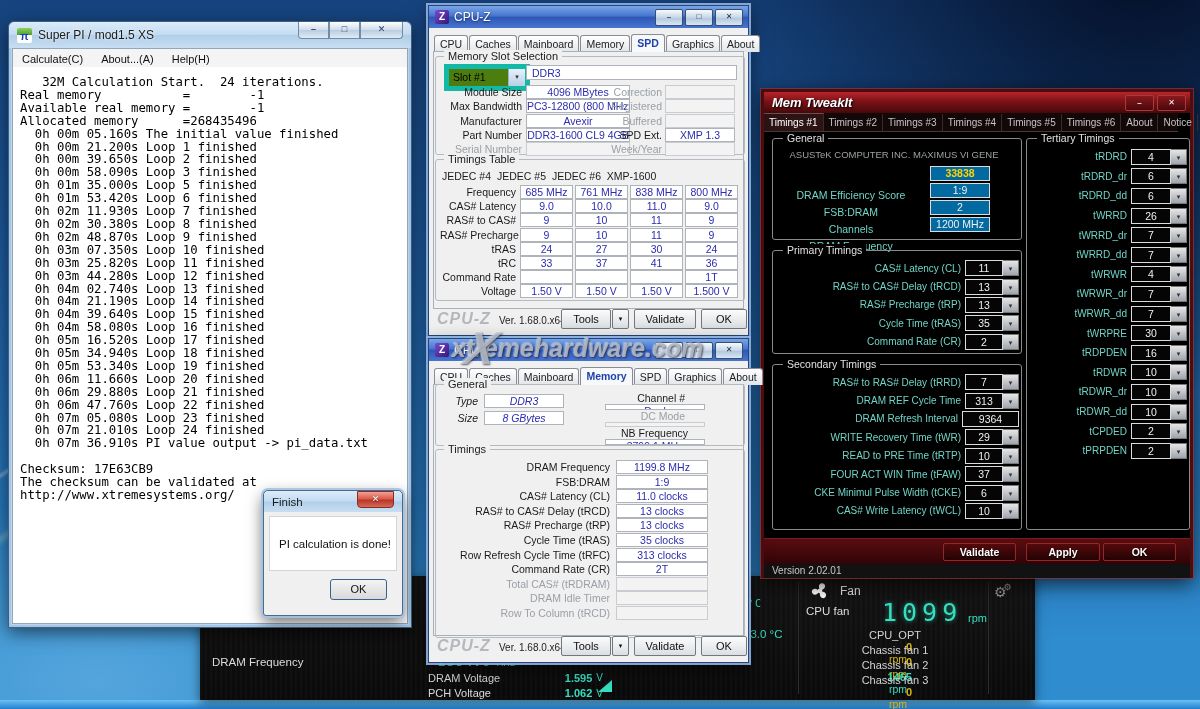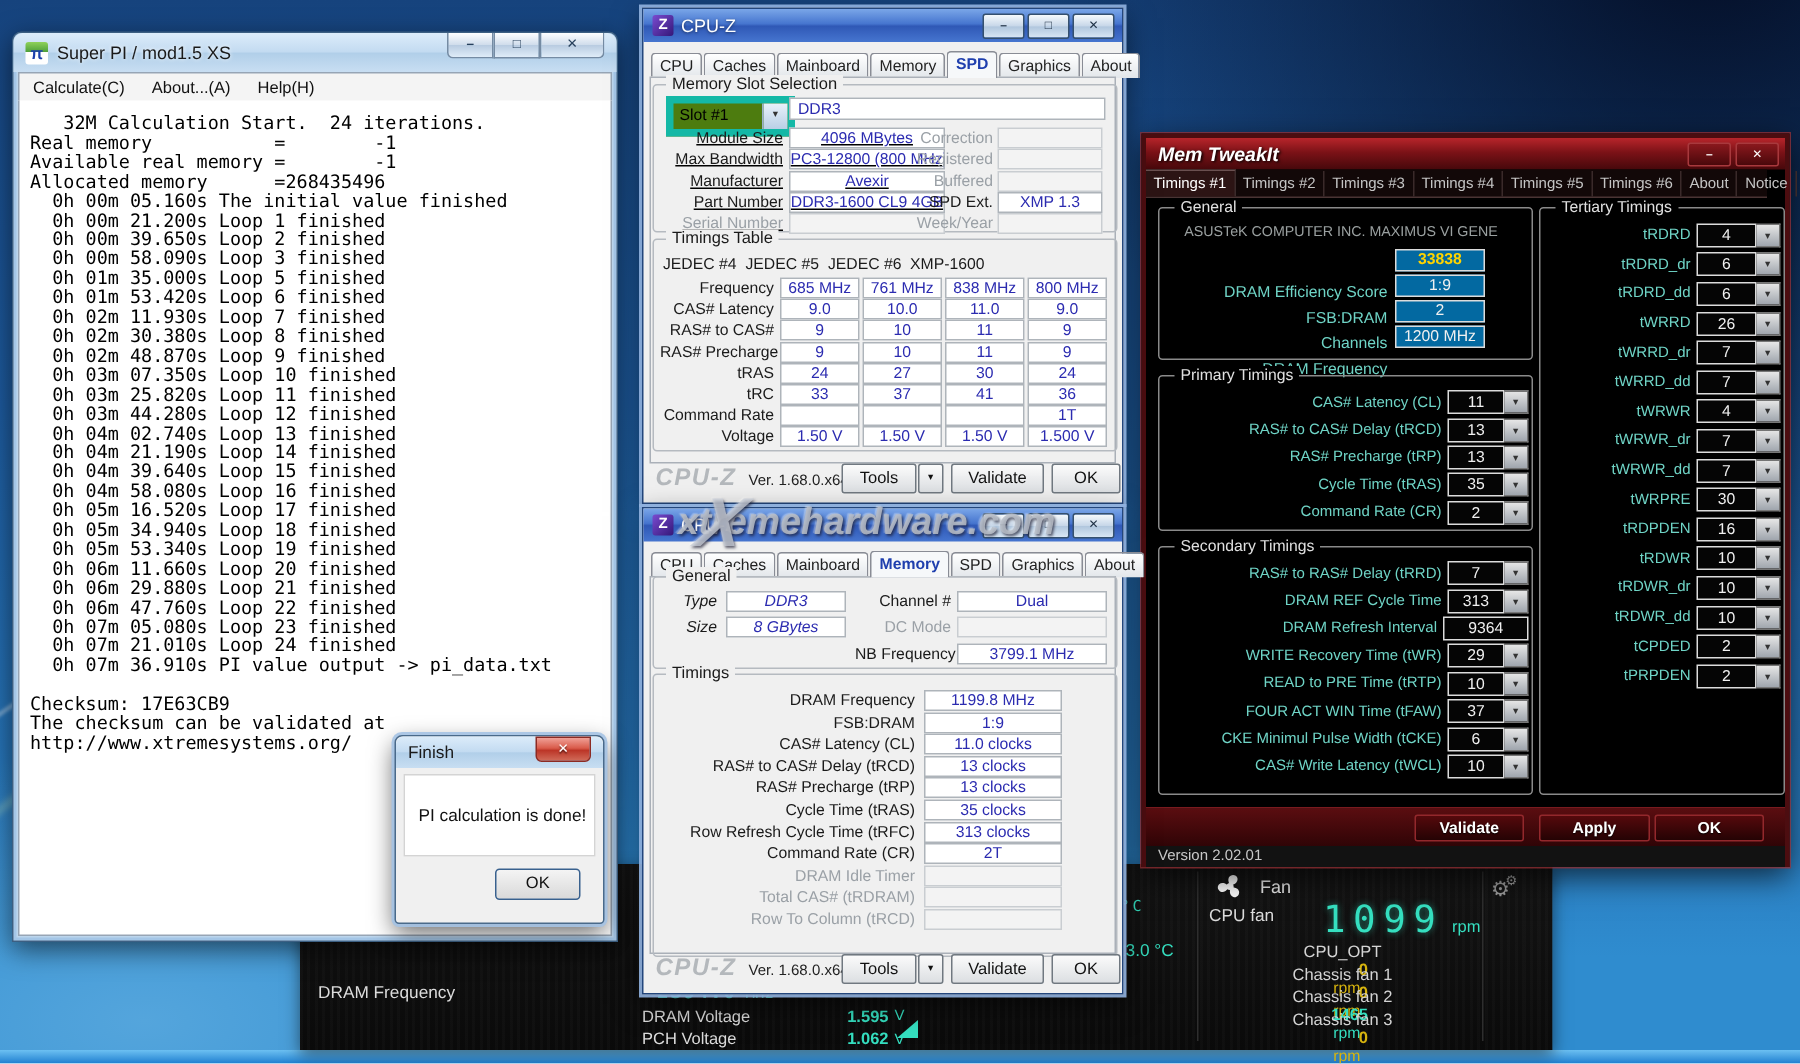--- a/index.html
+++ b/index.html
@@ -75,21 +75,21 @@
   .frow.dis .flabel{color:#9aa0a6;}
   .frow.dis .vbox{background:#f3f3f3;border-color:#c9cdd1;}
 
   
   .spd-slot-grp{left:6px;top:50px;width:308px;height:97px;}
   .slot-select{position:absolute;left:8px;top:7px;width:76px;height:17px;background:#4d7c0f;border:5px solid #14b8a6;display:flex;}
   .slot-select .sel-txt{flex:1;font-size:10.5px;padding:2px 0 0 4px;color:#000;}
   .slot-drop{width:16px;background:linear-gradient(180deg,#e8f1fa,#b9cfe6);border-left:1px solid #9ab2cc;color:#333;font-size:7px;text-align:center;line-height:16px;}
   .drop-arrow::after{content:"\25BE";}
   .slot-type{position:absolute;left:90px;top:8px;width:211px;height:15px;text-align:left;padding-left:5px;line-height:14px;font-size:10.5px;}
-  .spd-left{position:absolute;left:8px;top:28px;width:186px;text-decoration:underline;}
+  .spd-left{position:absolute;left:8px;top:28px;width:186px;}
   .spd-left .flabel{width:78px;margin-right:4px;}
   .spd-left .vbox{width:104px;}
   .spd-right{position:absolute;left:160px;top:28px;width:142px;}
   .spd-right .flabel{width:66px;margin-right:3px;}
   .spd-right .vbox{width:70px;}
   .spd-tt-grp{left:6px;top:153px;width:308px;height:140px;}
   .tt{position:absolute;left:4px;top:10px;width:300px;}
   .tt-head{display:flex;height:15px;}
   .tt-col{width:53px;margin-right:2px;font-size:10.5px;color:#1a1a1a;text-align:center;white-space:nowrap;}
   .tt-row{display:flex;align-items:center;height:14.2px;}
@@ -107,21 +107,21 @@
   .fb-validate{left:201px;width:62px;}
   .fb-ok{left:268px;width:46px;}
 
   
   .mem-gen-grp{left:6px;top:45px;width:308px;height:60px;}
   .gen-left{position:absolute;left:8px;top:7px;width:128px;font-style:italic;}
   .gen-left .frow{height:17.6px;}
   .gen-left .flabel{width:34px;margin-right:6px;}
   .gen-left .vbox{width:80px;}
   .gen-right{position:absolute;left:134px;top:7px;width:170px;}
-  .gen-right .frow{height:17.6px;}
+  .gen-right .frow{height:17.6px;flex-direction:column;}
   .gen-right .flabel{width:64px;margin-right:4px;}
   .gen-right .vbox{width:100px;}
   .mem-tim-grp{left:6px;top:110px;width:308px;height:187px;}
   .mem-timings{position:absolute;left:4px;top:10px;width:300px;}
   .mem-timings .frow{height:14.55px;}
   .mem-timings .flabel{width:170px;margin-right:6px;font-size:10.5px;}
   .mem-timings .vbox{width:92px;}
 
   
   .watermark{position:absolute;left:452px;top:334px;z-index:6;pointer-events:none;
@@ -141,21 +141,21 @@
     background:linear-gradient(180deg,#8a181d,#4a080b);color:#fff;font-size:8px;text-align:center;line-height:13px;}
   .mt-tabs{position:absolute;left:0;right:12px;top:21px;height:18px;background:#120808;border-bottom:1px solid #4a3434;display:flex;align-items:flex-end;}
   .mtab{padding:3px 5px;font-size:10px;color:#c4c4c4;border-right:1px solid #3a2a2a;white-space:nowrap;}
   .mtab.sel{background:#2c1414;color:#fff;border-top:1px solid #6a5050;}
   .mt-grp{position:absolute;border:1px solid #8a8a8a;border-radius:3px;}
   .mt-legend{position:absolute;left:10px;top:-7px;background:#000;padding:0 4px;font-size:10.5px;color:#e0e0e0;white-space:nowrap;}
   .mt-general{left:8px;top:46px;width:248px;height:100px;}
   .mt-board{position:absolute;left:0;right:6px;top:10px;font-size:9.5px;color:#9aa0a0;text-align:center;white-space:nowrap;}
   .mtg-rows{position:absolute;left:4px;top:26px;width:240px;}
   .mtg-row{display:flex;align-items:center;height:17px;}
-  .mtg-label{width:148px;margin-right:5px;font-size:10.5px;color:#6fd4c6;text-align:right;white-space:nowrap;margin-top:42px;}
+  .mtg-label{width:148px;margin-right:5px;font-size:10.5px;color:#6fd4c6;text-align:center;white-space:nowrap;margin-top:42px;}
   .mtg-val{box-sizing:border-box;width:60px;height:15px;background:#0369a1;border:1px solid #dcdcdc;
     color:#f0f0f0;font-size:10.5px;text-align:center;line-height:13px;}
   .mtg-val.score{color:#ffd400;font-weight:bold;}
   .mt-primary{left:8px;top:158px;width:248px;height:102px;}
   .mt-secondary{left:8px;top:272px;width:248px;height:164px;}
   .mt-tertiary{left:262px;top:46px;width:162px;height:390px;}
   .mtt-rows{position:absolute;left:2px;top:8px;right:2px;}
   .mtt-row{display:flex;align-items:center;height:18.4px;}
   .mt-primary .mtt-label,.mt-secondary .mtt-label{width:158px;}
   .mtt-label{margin-right:4px;font-size:10px;color:#6fd4c6;text-align:right;white-space:nowrap;flex:1;}
@@ -634,26 +634,26 @@
             <span class="flabel">Row Refresh Cycle Time (tRFC)</span>
             <span class="vbox">313 clocks</span>
           </div>
 
           <div class="frow">
             <span class="flabel">Command Rate (CR)</span>
             <span class="vbox">2T</span>
           </div>
 
           <div class="frow dis">
+            <span class="flabel">Total CAS# (tRDRAM)</span>
+            <span class="vbox"></span>
+          </div>
+
+          <div class="frow dis">
             <span class="flabel">DRAM Idle Timer</span>
-            <span class="vbox"></span>
-          </div>
-
-          <div class="frow dis">
-            <span class="flabel">Total CAS# (tRDRAM)</span>
             <span class="vbox"></span>
           </div>
 
           <div class="frow dis">
             <span class="flabel">Row To Column (tRCD)</span>
             <span class="vbox"></span>
           </div>
         </div>
     </div>
 

